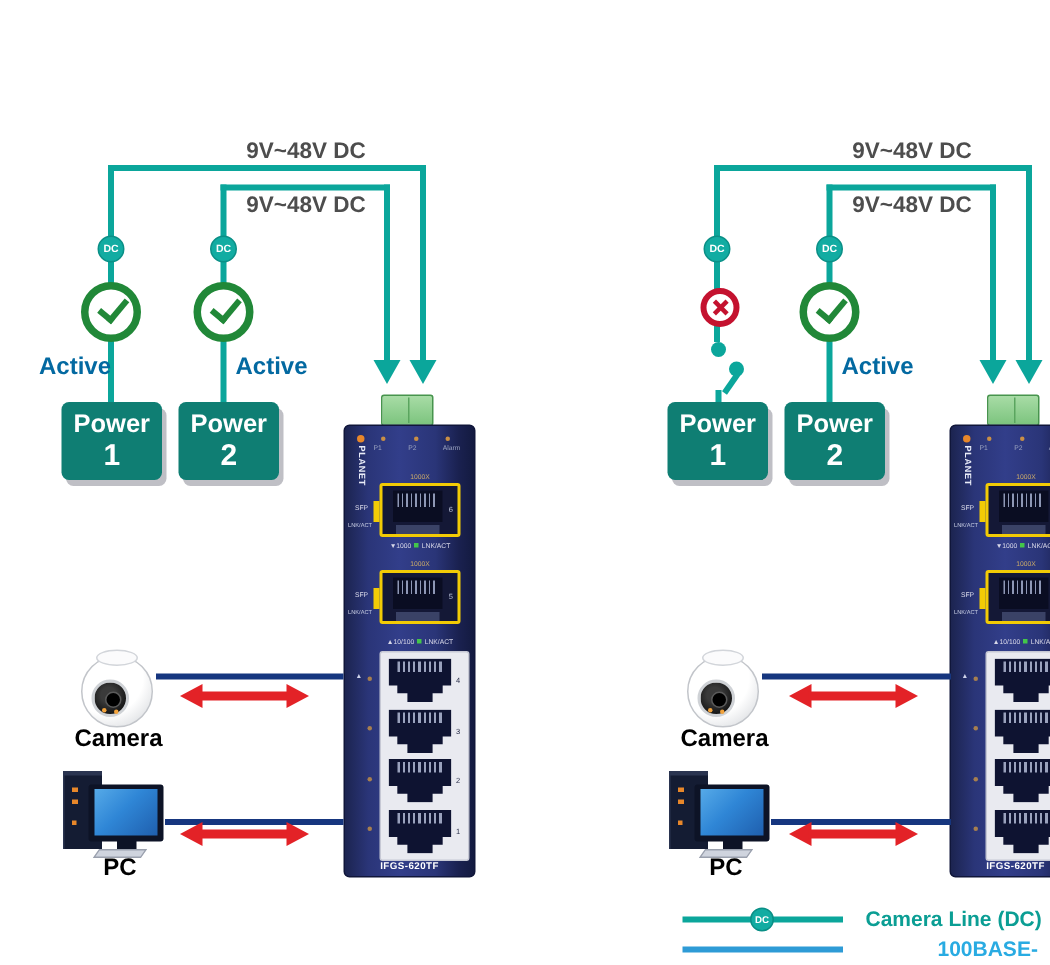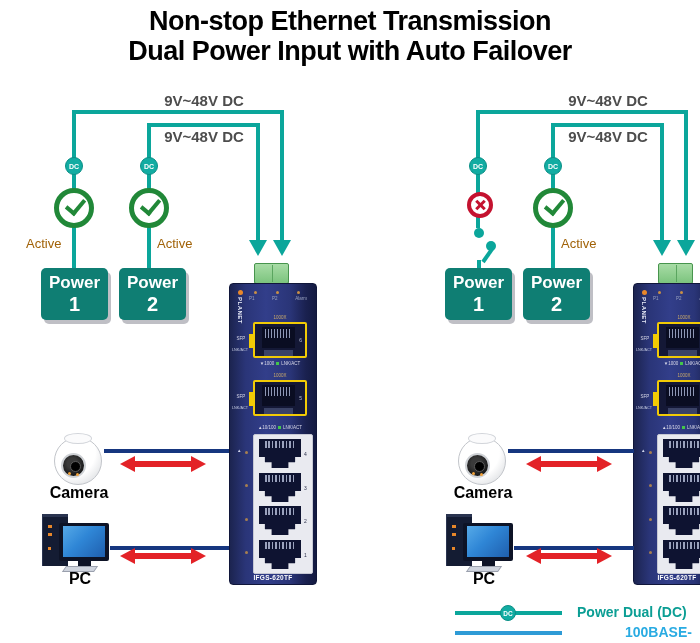--- a/index.html
+++ b/index.html
@@ -18,21 +18,21 @@
   .tline{position:absolute;background:#0BA69B;}
   .t-arrowhead{position:absolute;width:0;height:0;
      border-left:9px solid transparent;border-right:9px solid transparent;
      border-top:16px solid #0BA69B;}
   .tdot{position:absolute;width:10px;height:10px;border-radius:50%;background:#0BA69B;}
   .lever{position:absolute;width:4px;height:16px;background:#0BA69B;
          transform:rotate(35deg);transform-origin:50% 100%;}
 
   
   .v-label{position:absolute;font-size:15px;font-weight:bold;color:#4D4D4D;text-align:center;}
-  .active-label{position:absolute;font-size:13px;font-weight:normal;color:#a16207;}
+  .active-label{position:absolute;font-size:16px;font-weight:bold;color:#0369a1;}
 
   
   .dc-badge{position:absolute;width:18px;height:18px;border-radius:50%;background:#12ACA2;
      border:1px solid #0a8f86;color:#fff;font-size:7px;font-weight:bold;
      display:flex;align-items:center;justify-content:center;box-sizing:border-box;}
   .dc-badge.small{width:16px;height:16px;font-size:6.5px;}
 
   
   .check-circle{position:absolute;width:40px;height:40px;border-radius:50%;background:#fff;
      border:5px solid #218838;box-sizing:border-box;}
@@ -132,24 +132,20 @@
   .legend-line-blue{position:absolute;height:4px;background:#2E9BD6;}
   .legend-text{position:absolute;font-size:14px;font-weight:bold;}
   .legend-text.teal{color:#0B9E94;}
   .legend-text.blue{color:#29ABE2;margin-left:48px;}
 </style>
 </head>
 <body>
 
 <div class="canvas">
 
-  <div class="title">
-    <div>Non-stop Ethernet Transmission</div>
-    <div>Dual Power Input with Auto Failover</div>
-  </div>
 
   <div class="scenario p1ok" style="left:0;">
     <div class="v-label" style="left:110px;top:92px;width:140px;">9V~48V DC</div>
     <div class="tline" style="left:48px;top:110px;width:212px;height:4px;"></div>
     <div class="tline" style="left:256px;top:110px;width:4px;height:132px;"></div>
     <div class="t-arrowhead" style="left:249px;top:240px;"></div>
 
     <div class="v-label" style="left:110px;top:128px;width:140px;">9V~48V DC</div>
     <div class="tline" style="left:123px;top:123px;width:113px;height:4px;"></div>
     <div class="tline" style="left:232px;top:123px;width:4px;height:117px;"></div>
@@ -411,18 +407,18 @@
         <div class="shaft"></div>
       </div>
     <div class="red-arrow" style="left:98px;top:548px;">
         <div class="shaft"></div>
       </div>
   </div>
 
   <div class="abs" style="left:0;top:0;width:700px;height:643px;pointer-events:none;">
     <div class="tline" style="left:455px;top:611px;width:107px;height:4px;"></div>
     <div class="dc-badge small" style="left:500px;top:605px;">DC</div>
-    <div class="legend-text teal" style="left:577px;top:604px;">Power Dual (DC)</div>
+    <div class="legend-text teal" style="left:577px;top:604px;">Camera Line (DC)</div>
     <div class="legend-line-blue" style="left:455px;top:631px;width:107px;"></div>
     <div class="legend-text blue" style="left:577px;top:624px;">100BASE-TX UTP</div>
   </div>
 
 </div>
 
 </body></html>

